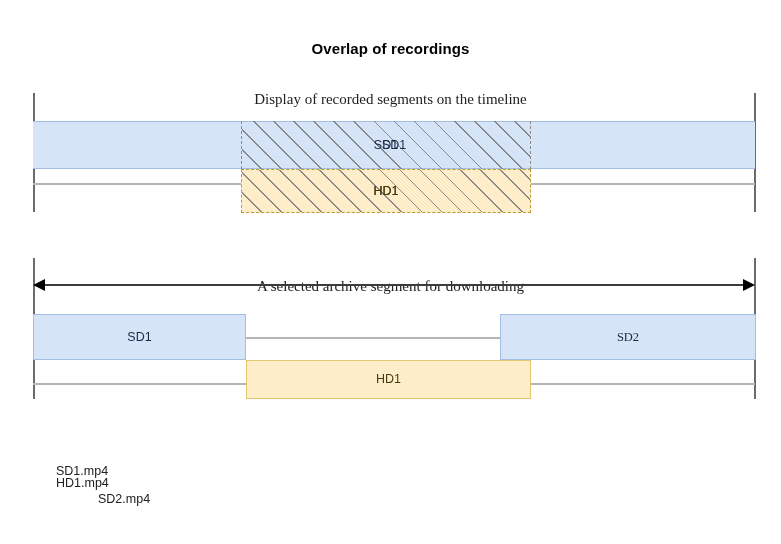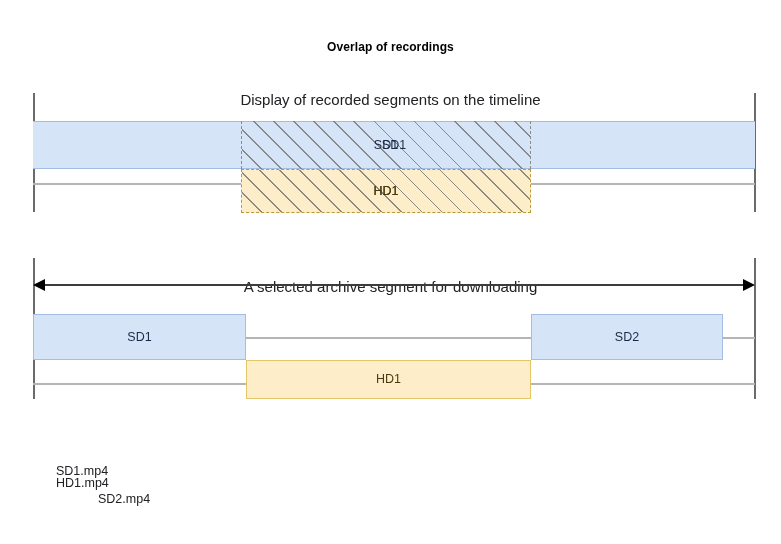--- a/index.html
+++ b/index.html
@@ -22,33 +22,34 @@
     inset: 0;
   }
 
   
   .page-title {
     position: absolute;
     left: 0;
     top: 40px;
     width: 781px;
     text-align: center;
-    font-size: 12px;
+    font-size: 15px;
     font-weight: bold;
     color: #000000;
     letter-spacing: 0.1px;
   }
 
   .section-caption {
     position: absolute;
     width: 781px;
     text-align: center;
     font-size: 15px;
     font-weight: 400;
     color: #202124;
+    font-family: Liberation Serif, serif;
   }
   .caption-1 { left: 0; top: 91px; }
   .caption-2 { left: 0; top: 254px; margin-top: 24px; }
 
   
   .tick {
     position: absolute;
     width: 2px;
     background: #6b6b6b;
   }
@@ -201,21 +202,21 @@
   <div class="arrow-head right" style="left:743px; top:279px;"></div>
 
   <div class="rail" style="left:33px; top:337px; width:722px;"></div>
 
   <div class="rail" style="left:33px; top:383px; width:722px;"></div>
 
   <div class="seg seg-sd" style="left:33px; top:314px; width:213px; height:46px;">
     <span class="seg-label">SD1</span>
   </div>
 
-  <div class="seg seg-sd" style="left:531px; top:314px; width:192px; height:46px;">
+  <div class="seg seg-sd" style="left:500px; top:314px; width:256px; height:46px;font-family:Liberation Serif, serif;">
     <span class="seg-label">SD2</span>
   </div>
 
   <div class="seg seg-hd" style="left:246px; top:360px; width:285px; height:39px;">
     <span class="seg-label">HD1</span>
   </div>
 
 
   <div class="file-item" style="top:464px;">SD1.mp4</div>
   <div class="file-item" style="top:476px;">HD1.mp4</div>

